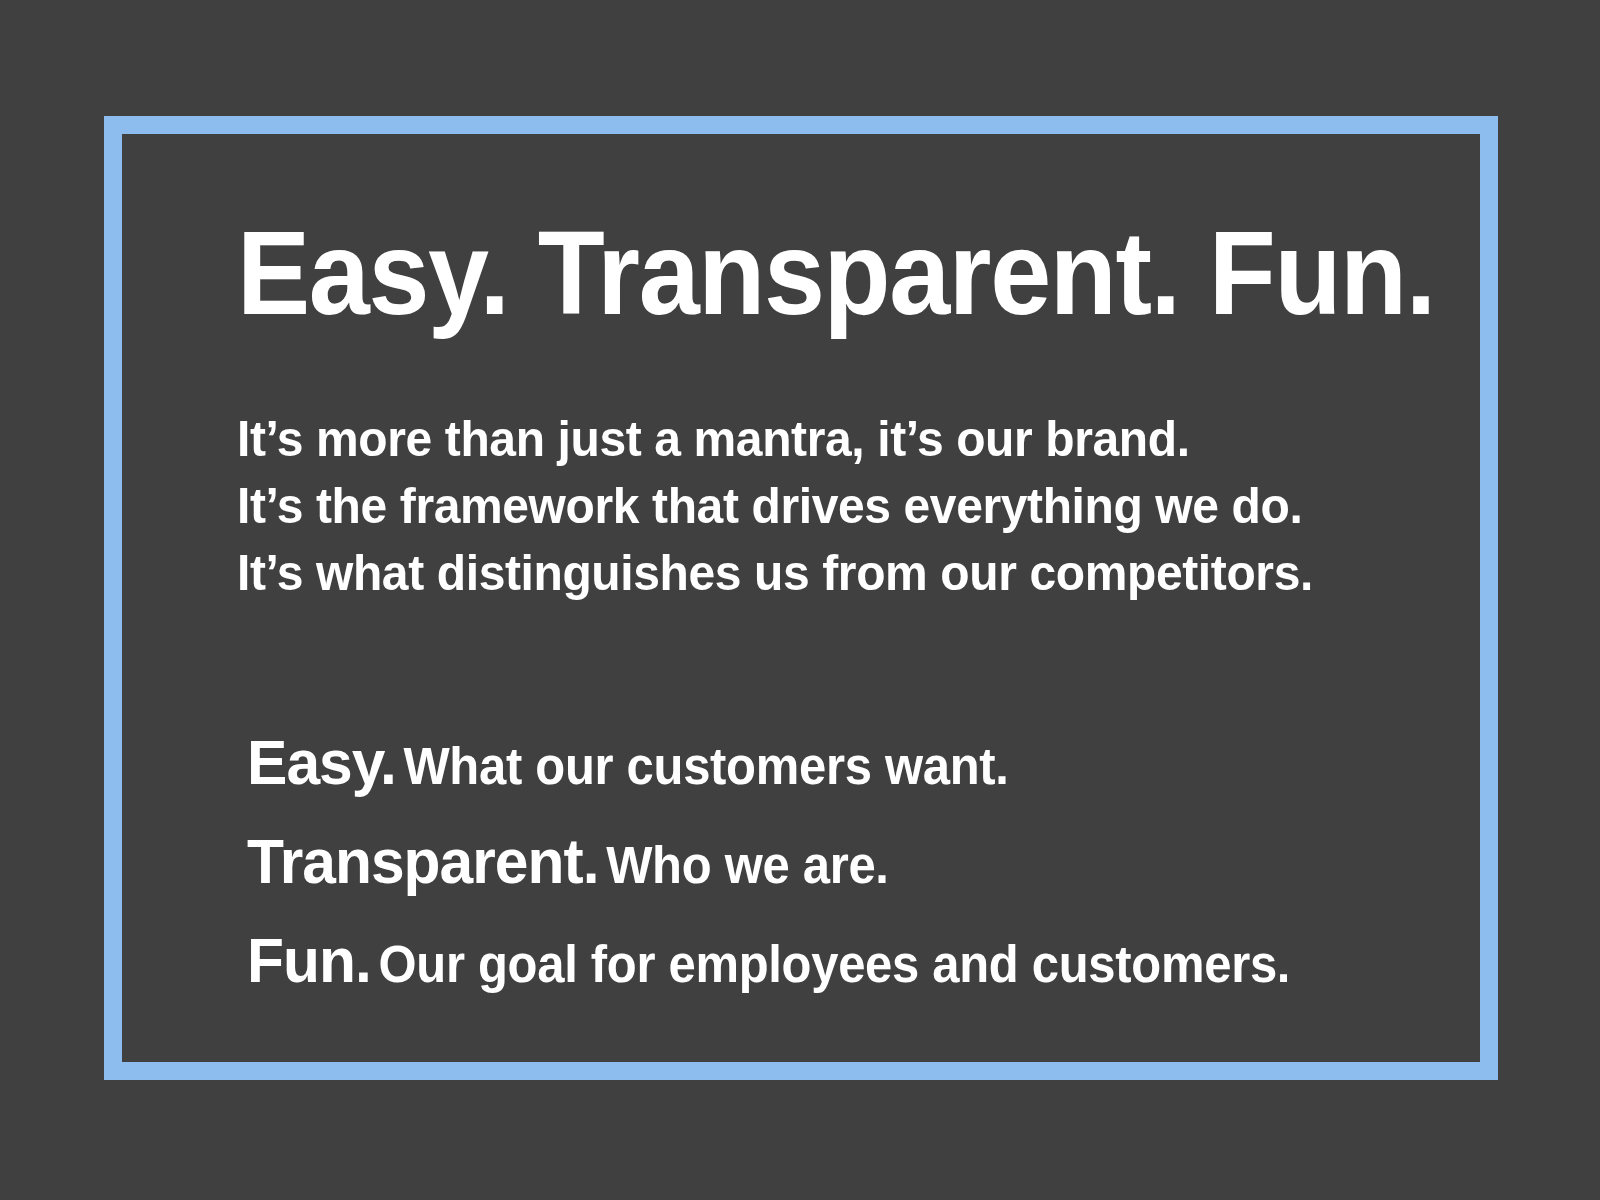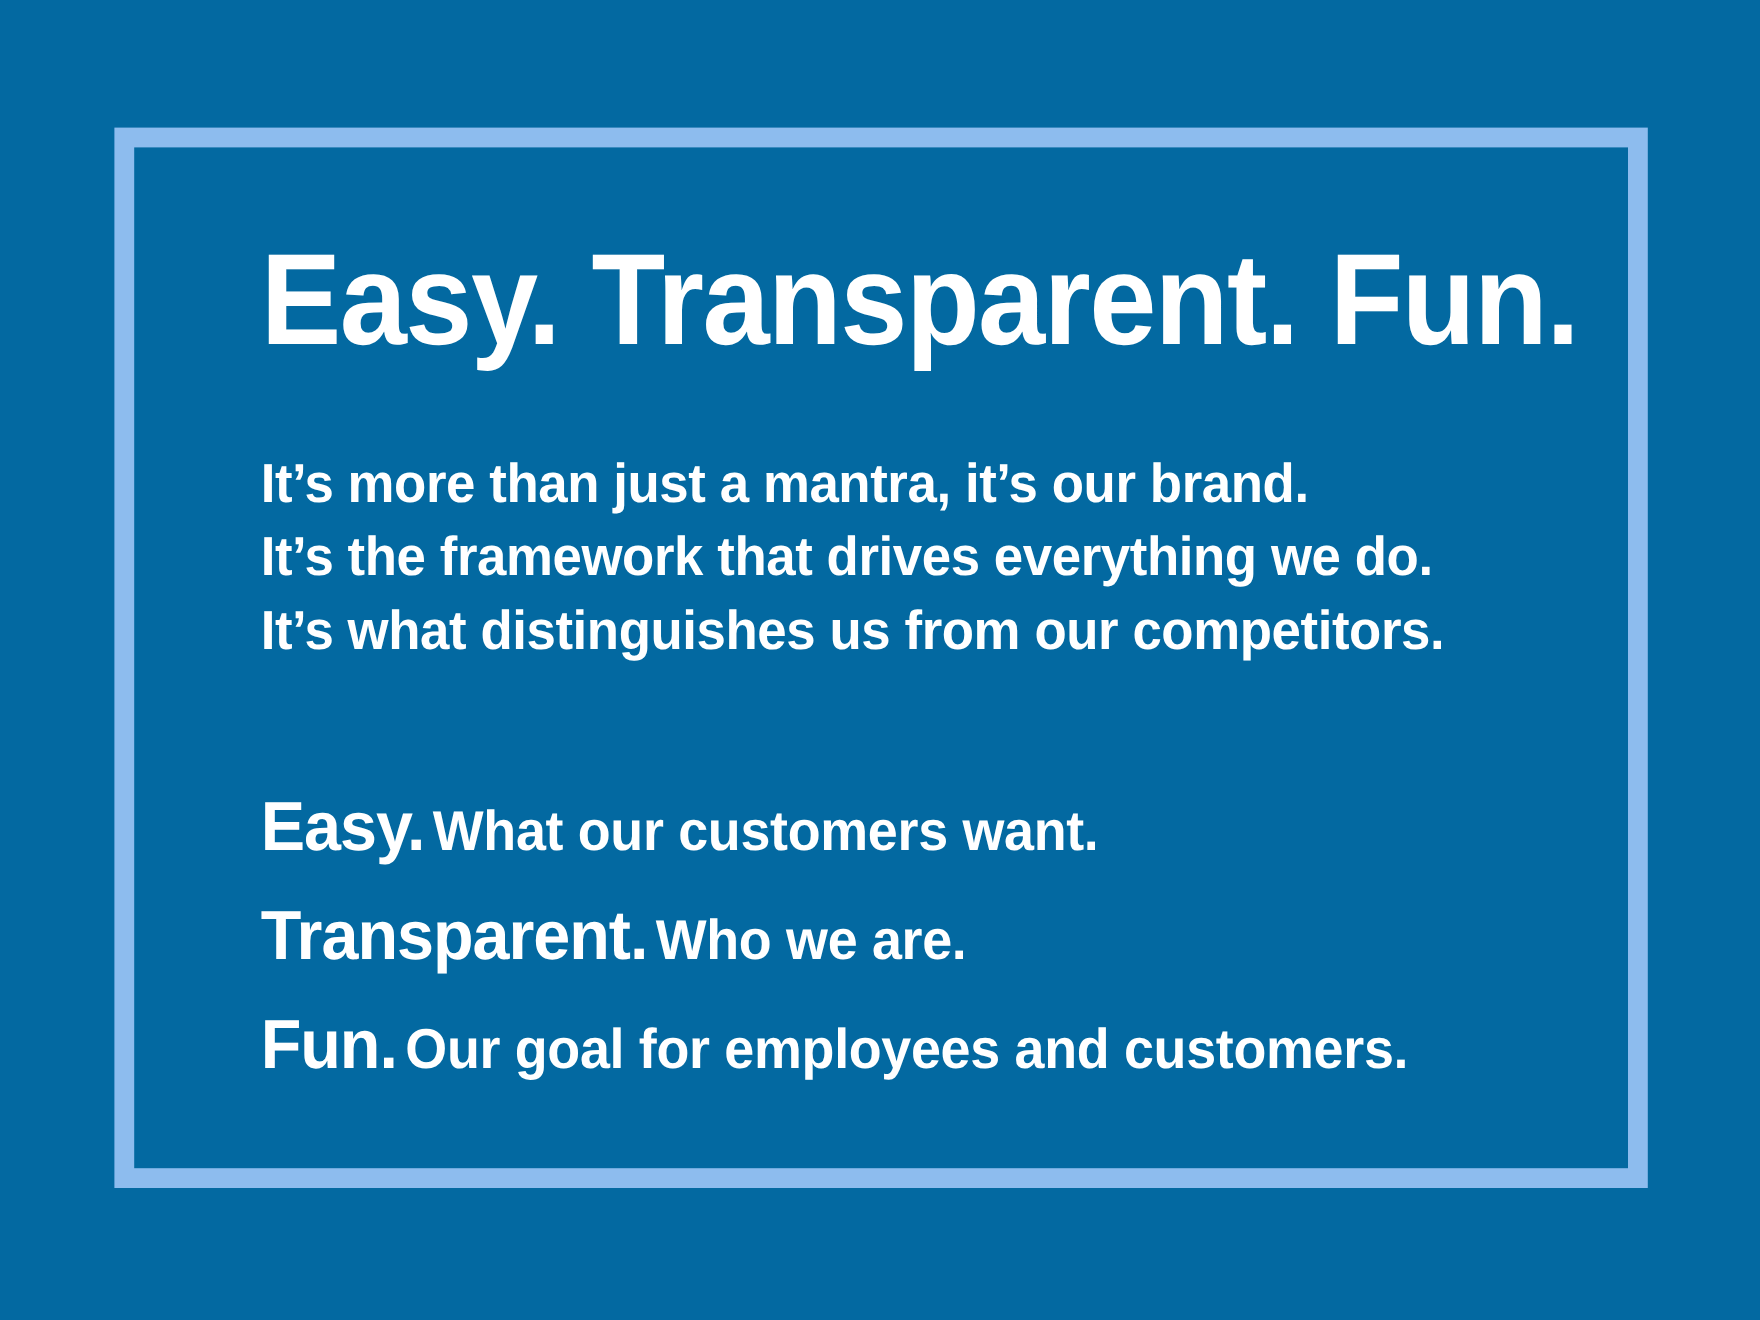--- a/index.html
+++ b/index.html
@@ -11,21 +11,21 @@
     height: 1200px;
     overflow: hidden;
     font-family: "Liberation Sans", sans-serif;
     -webkit-font-smoothing: antialiased;
   }
 
   .slide {
     position: relative;
     width: 1600px;
     height: 1200px;
-    background: #0369a1;
+    background: #404040;
     box-sizing: border-box;
   }
 
   
   .frame {
     position: absolute;
     left: 104px;
     top: 116px;
     width: 1394px;
     height: 964px;
@@ -67,21 +67,21 @@
     white-space: nowrap;
     display: block;
   }
 
   .spacer {
     height: 104px;
   }
 
   .pillars {
     color: #ffffff;
-    margin: 0;
+    margin: 10px;
   }
   .pillar {
     display: block;
     white-space: nowrap;
     line-height: 82px;
     letter-spacing: -0.4px;
     transform: scaleX(0.96);
     transform-origin: left top;
   }
   .pillar .term {

